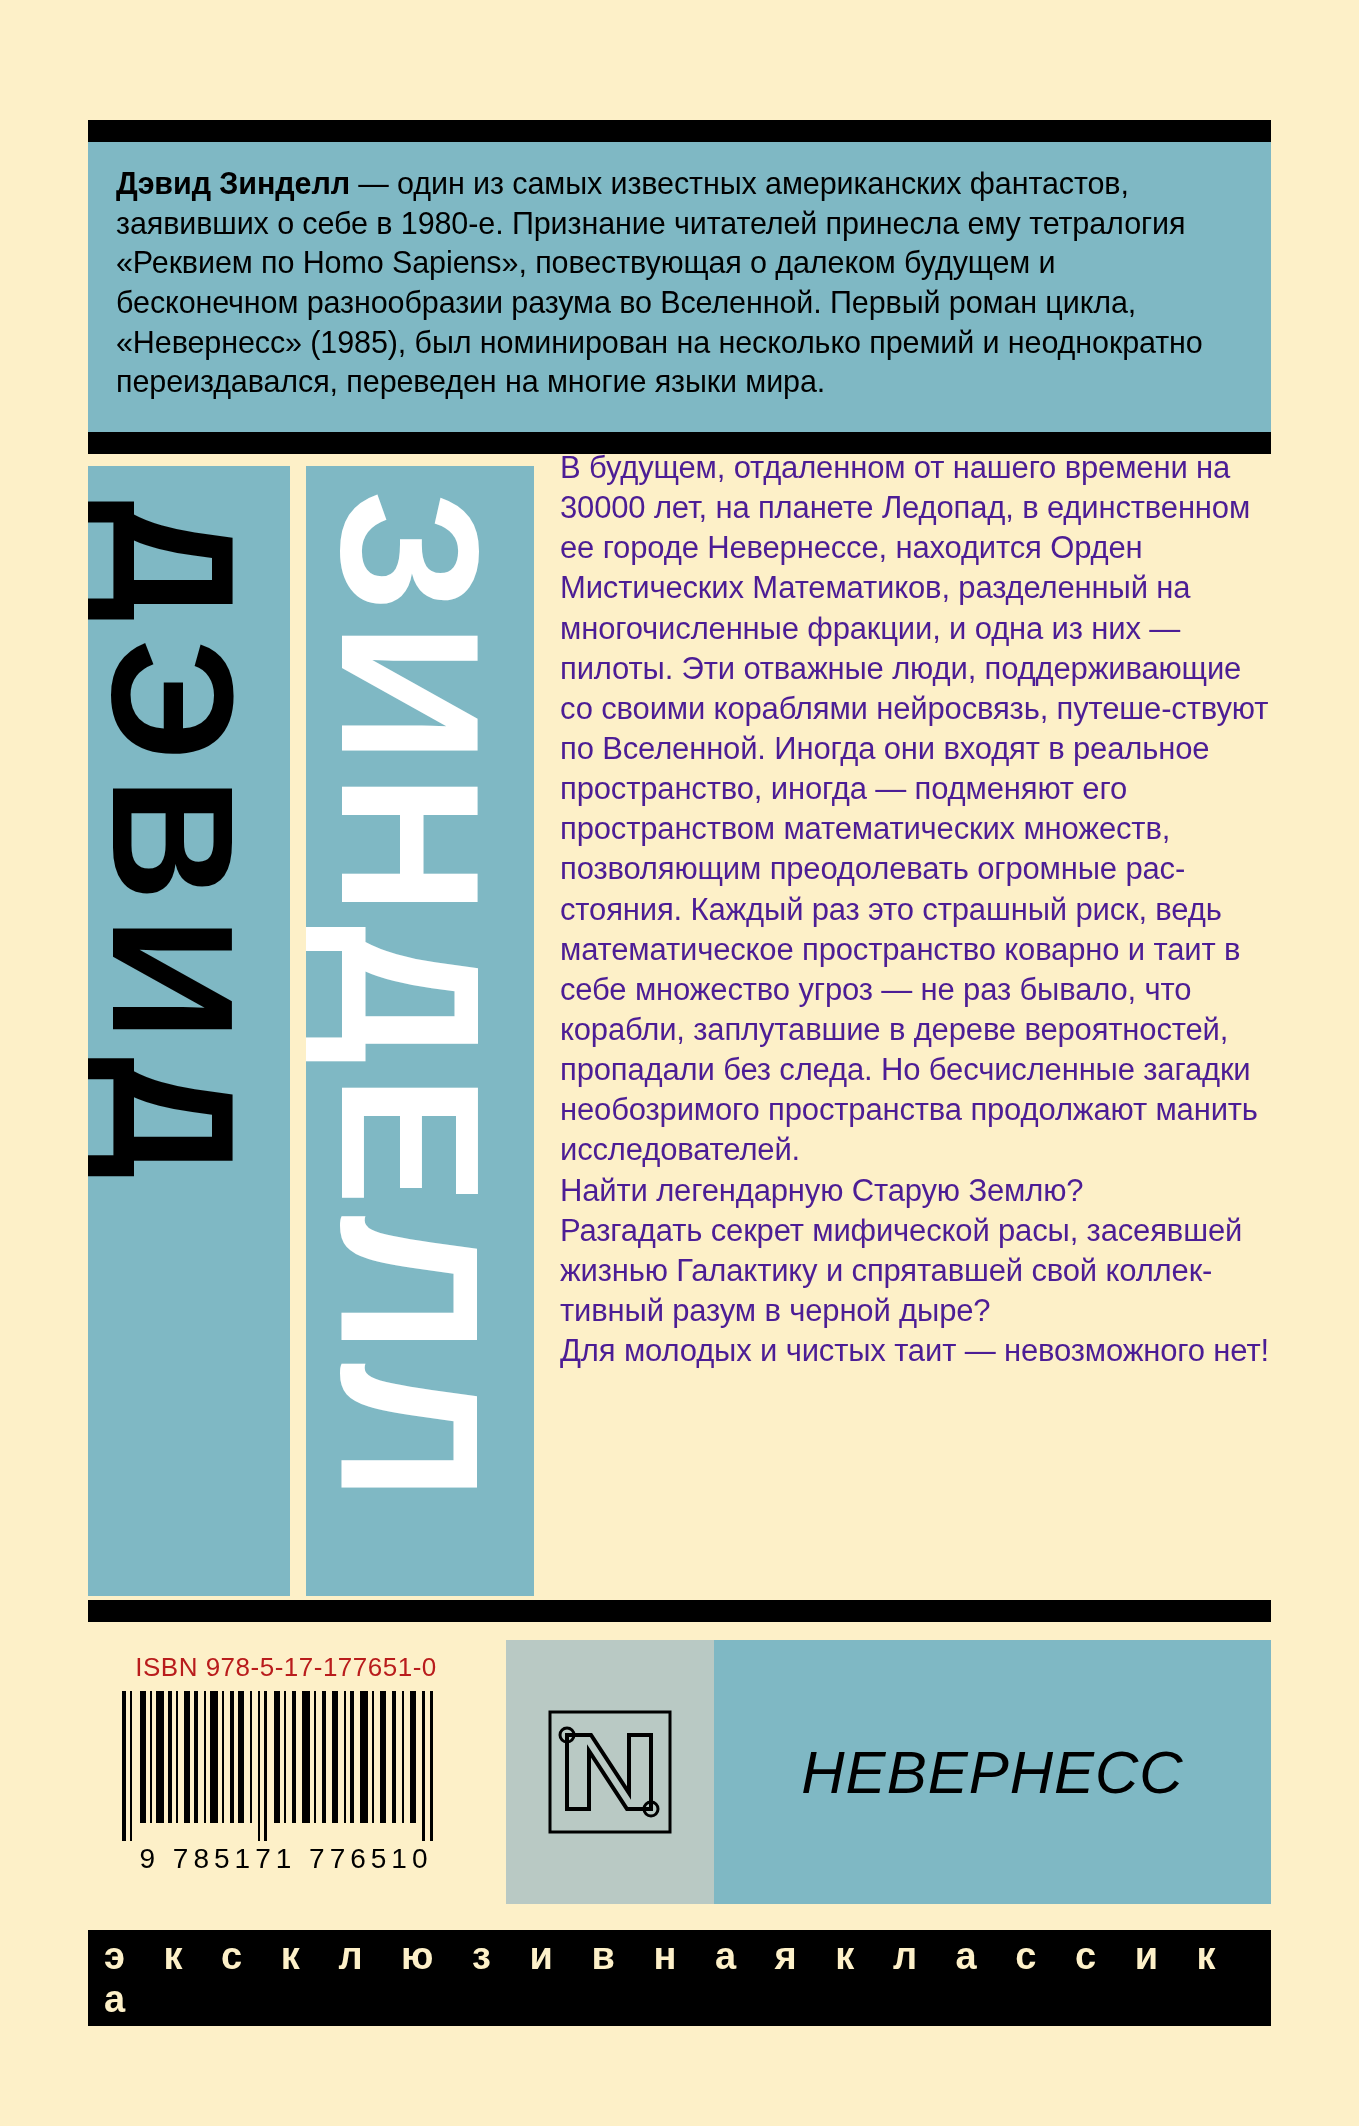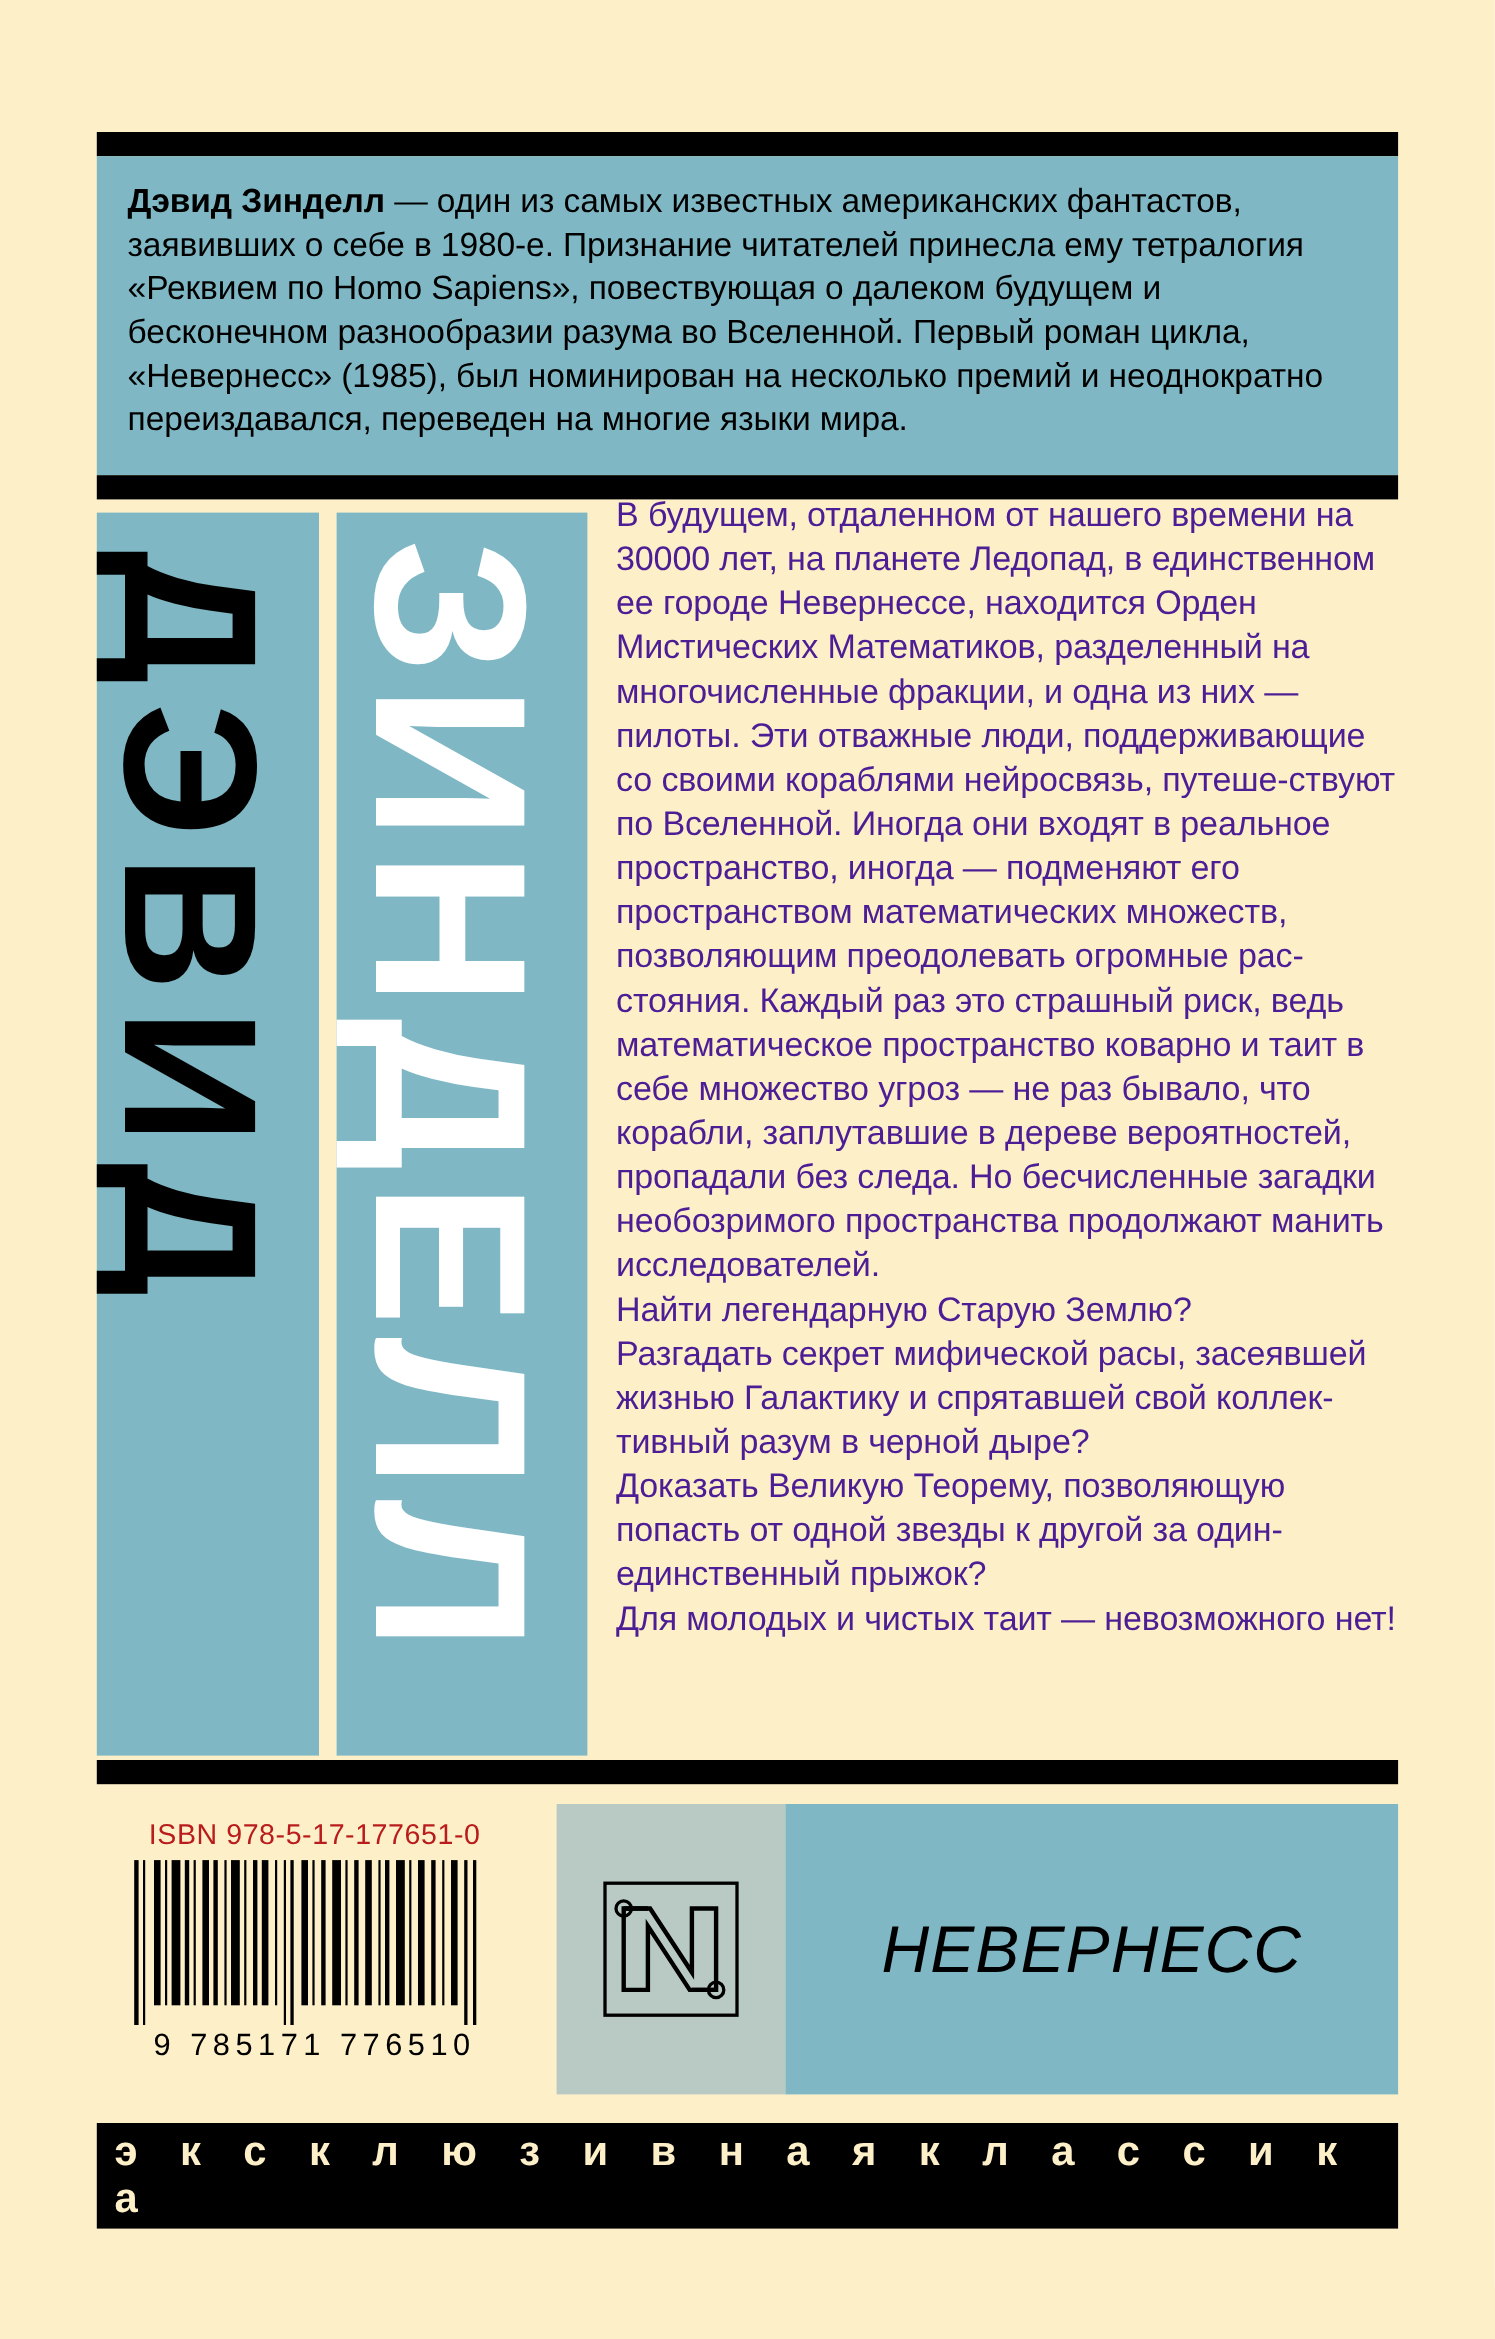--- a/index.html
+++ b/index.html
@@ -225,21 +225,20 @@
   </div>
 
   <div class="vname vname-2">
     <div class="vtext vtext-2">ЗИНДЕЛЛ</div>
   </div>
 
   <div class="synopsis">
     <p>В будущем, отдаленном от нашего времени на 30000 лет, на планете Ледопад, в единственном ее городе Невернессе, находится Орден Мистических Математиков, разделенный на многочисленные фракции, и одна из них — пилоты. Эти отважные люди, поддерживающие со своими кораблями нейросвязь, путеше-ствуют по Вселенной. Иногда они входят в реальное пространство, иногда — подменяют его пространством математических множеств, позволяющим преодолевать огромные рас-стояния. Каждый раз это страшный риск, ведь математическое пространство коварно и таит в себе множество угроз — не раз бывало, что корабли, заплутавшие в дереве вероятностей, пропадали без следа. Но бесчисленные загадки необозримого пространства продолжают манить исследователей.</p>
     <p>Найти легендарную Старую Землю?</p>
     <p>Разгадать секрет мифической расы, засеявшей жизнью Галактику и спрятавшей свой коллек-тивный разум в черной дыре?</p>
-    <p>Доказать Великую Теорему, позволяющую попасть от одной звезды к другой за один-единственный прыжок?</p>
     <p>Для молодых и чистых таит — невозможного нет!</p>
   </div>
 
   <div class="mid-bar"></div>
 
   <div class="bottom-row">
 
     <div class="barcode-box">
       <div class="isbn-text">ISBN 978-5-17-177651-0</div>
       <svg class="barcode-bars" viewBox="0 0 332 150" preserveAspectRatio="none">

